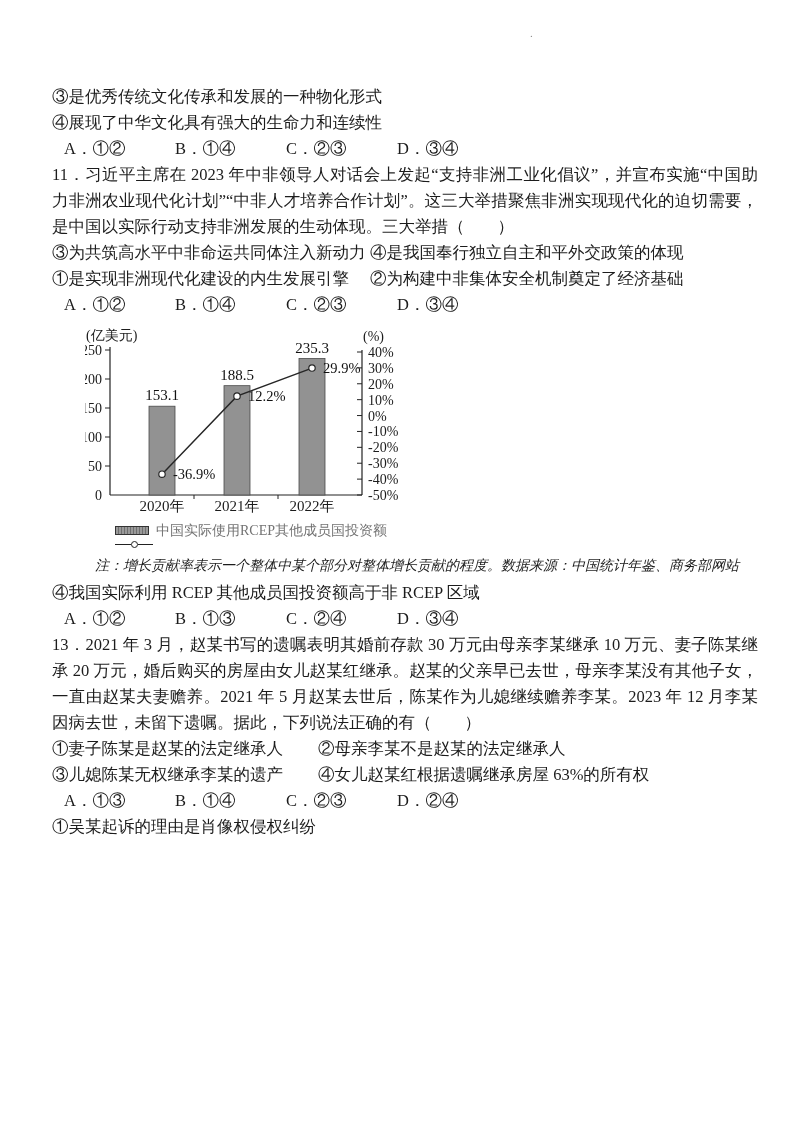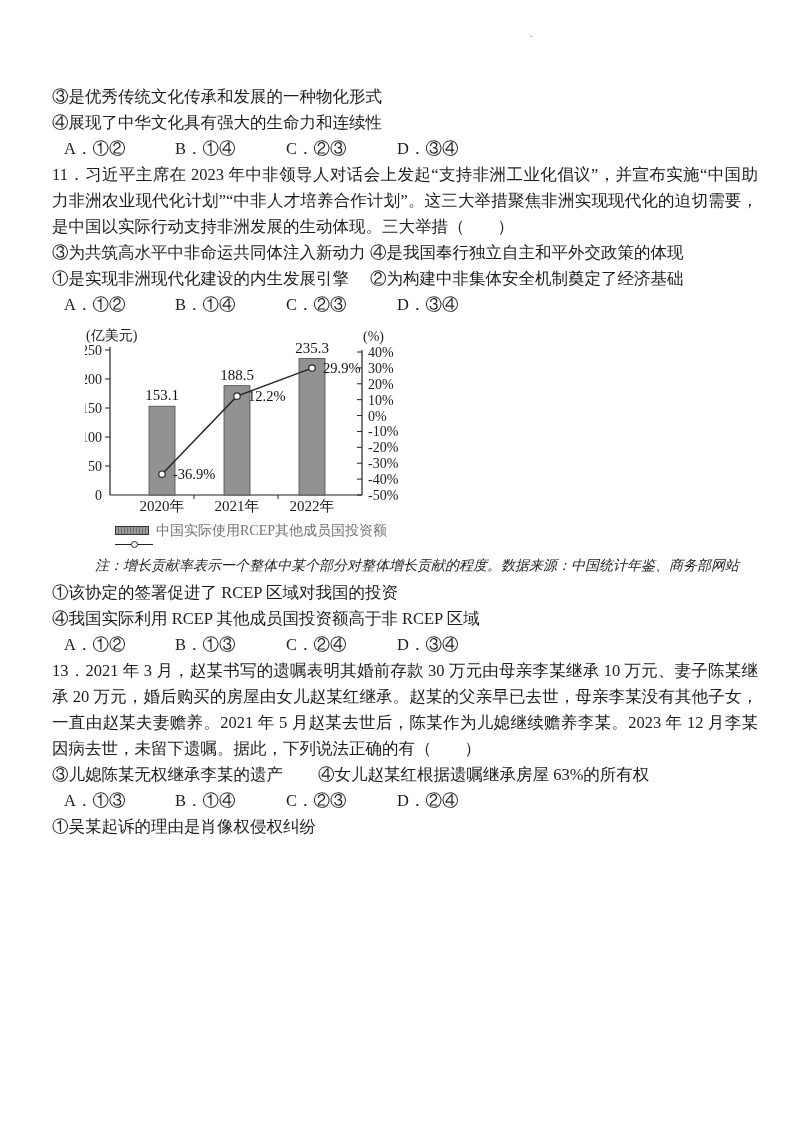--- a/index.html
+++ b/index.html
@@ -139,32 +139,34 @@
               <i class="seg"></i>
               <i class="dot"></i>
               <i class="seg"></i>
             </span>
         </div>
       </div>
     </figure>
 
     <p class="note">注：增长贡献率表示一个整体中某个部分对整体增长贡献的程度。数据来源：中国统计年鉴、商务部网站</p>
 
-    <p class="stem">①该协定的签署促进了 RCEP 区域对我国的投资</p>
     <p class="stem">④我国实际利用 RCEP 其他成员国投资额高于非 RCEP 区域</p>
     <p class="answers">
       <span>A．①②</span>
       <span>B．①③</span>
       <span>C．②④</span>
       <span>D．③④</span>
     </p>
   </section>
 
   <section>
     <p class="stem">13．2021 年 3 月，赵某书写的遗嘱表明其婚前存款 30 万元由母亲李某继承 10 万元、妻子陈某继承 20 万元，婚后购买的房屋由女儿赵某红继承。赵某的父亲早已去世，母亲李某没有其他子女，一直由赵某夫妻赡养。2021 年 5 月赵某去世后，陈某作为儿媳继续赡养李某。2023 年 12 月李某因病去世，未留下遗嘱。据此，下列说法正确的有（　　）</p>
+    <p>
+      <span class="c1 q13c">①妻子陈某是赵某的法定继承人</span><span>②母亲李某不是赵某的法定继承人</span>
+    </p>
     <p>
       <span class="c1 q13c">③儿媳陈某无权继承李某的遗产</span><span>④女儿赵某红根据遗嘱继承房屋 63%的所有权</span>
     </p>
     <p class="answers">
       <span>A．①③</span>
       <span>B．①④</span>
       <span>C．②③</span>
       <span>D．②④</span>
     </p>
   </section>

